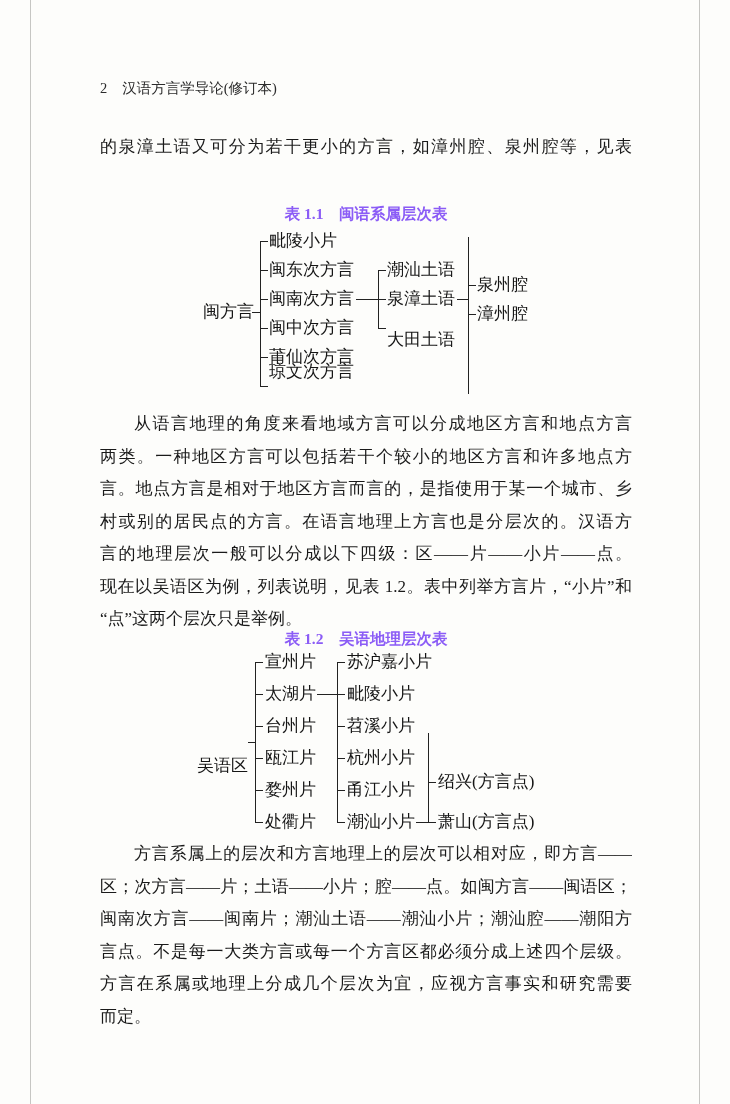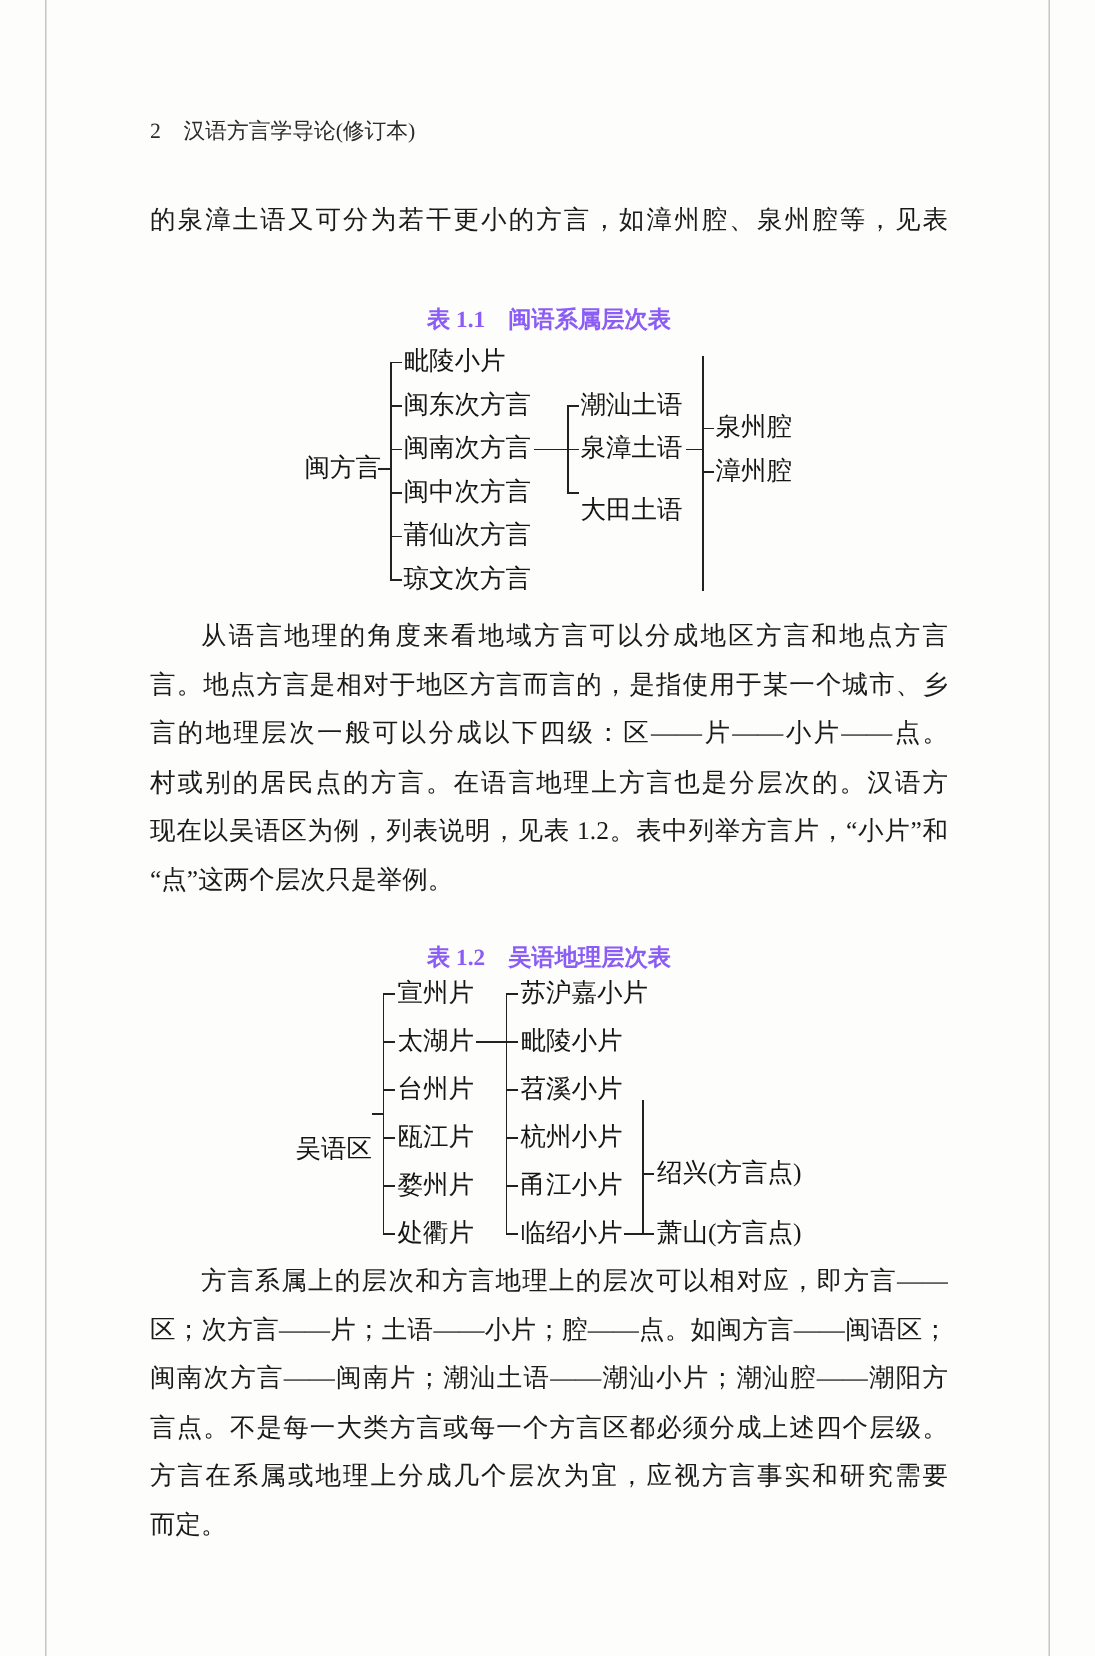--- a/index.html
+++ b/index.html
@@ -92,35 +92,36 @@
       <line x1="368" y1="88.5" x2="376" y2="88.5"></line>
     </svg>
 
     <div class="node" style="left:103px; top:75px;">闽方言</div>
 
     <div class="node" style="left:169px; top:4px;">毗陵小片</div>
     <div class="node" style="left:169px; top:33px;">闽东次方言</div>
     <div class="node" style="left:169px; top:62px;">闽南次方言</div>
     <div class="node" style="left:169px; top:91px;">闽中次方言</div>
     <div class="node" style="left:169px; top:120px;">莆仙次方言</div>
-    <div class="node" style="left:169px; top:149px;">琼文次方言</div>
+    <div class="node" style="left:169px; top:135px;">琼文次方言</div>
 
     <div class="node" style="left:287px; top:33px;">潮汕土语</div>
     <div class="node" style="left:287px; top:62px;">泉漳土语</div>
     <div class="node" style="left:287px; top:91px;margin-top:12px;">大田土语</div>
 
     <div class="node" style="left:377px; top:48px;">泉州腔</div>
     <div class="node" style="left:377px; top:77px;">漳州腔</div>
   </div>
 
   <div class="para" style="top:408px;">
     <div class="bodyline j indent">从语言地理的角度来看地域方言可以分成地区方言和地点方言</div>
+    <div class="bodyline j">两类。一种地区方言可以包括若干个较小的地区方言和许多地点方</div>
     <div class="bodyline j">言。地点方言是相对于地区方言而言的，是指使用于某一个城市、乡</div>
+    <div class="bodyline j">村或别的居民点的方言。在语言地理上方言也是分层次的。汉语方</div>
     <div class="bodyline j">言的地理层次一般可以分成以下四级：区——片——小片——点。</div>
-    <div class="bodyline j">村或别的居民点的方言。在语言地理上方言也是分层次的。汉语方</div>
     <div class="bodyline j">现在以吴语区为例，列表说明，见表 1.2。表中列举方言片，“小片”和</div>
     <div class="bodyline">“点”这两个层次只是举例。</div>
   </div>
 
   <div class="caption" style="top:629px;">表 1.2　吴语地理层次表</div>
 
   <div class="tree" style="top:648px; height:190px;">
     <svg width="530" height="190" viewBox="0 0 530 190">
 
       <line x1="148" y1="94.5" x2="156" y2="94.5"></line>
@@ -155,21 +156,21 @@
     <div class="node" style="left:165px; top:67px;">台州片</div>
     <div class="node" style="left:165px; top:99px;">瓯江片</div>
     <div class="node" style="left:165px; top:131px;">婺州片</div>
     <div class="node" style="left:165px; top:163px;">处衢片</div>
 
     <div class="node" style="left:247px; top:3px;">苏沪嘉小片</div>
     <div class="node" style="left:247px; top:35px;">毗陵小片</div>
     <div class="node" style="left:247px; top:67px;">苕溪小片</div>
     <div class="node" style="left:247px; top:99px;">杭州小片</div>
     <div class="node" style="left:247px; top:131px;">甬江小片</div>
-    <div class="node" style="left:247px; top:163px;">临绍小片</div>
+    <div class="node" style="left:247px; top:163px;">潮汕小片</div>
 
     <div class="node" style="left:338px; top:123px;">绍兴(方言点)</div>
     <div class="node" style="left:338px; top:163px;">萧山(方言点)</div>
   </div>
 
   <div class="para" style="top:838px;">
     <div class="bodyline j indent">方言系属上的层次和方言地理上的层次可以相对应，即方言——</div>
     <div class="bodyline j">区；次方言——片；土语——小片；腔——点。如闽方言——闽语区；</div>
     <div class="bodyline j">闽南次方言——闽南片；潮汕土语——潮汕小片；潮汕腔——潮阳方</div>
     <div class="bodyline j">言点。不是每一大类方言或每一个方言区都必须分成上述四个层级。</div>

